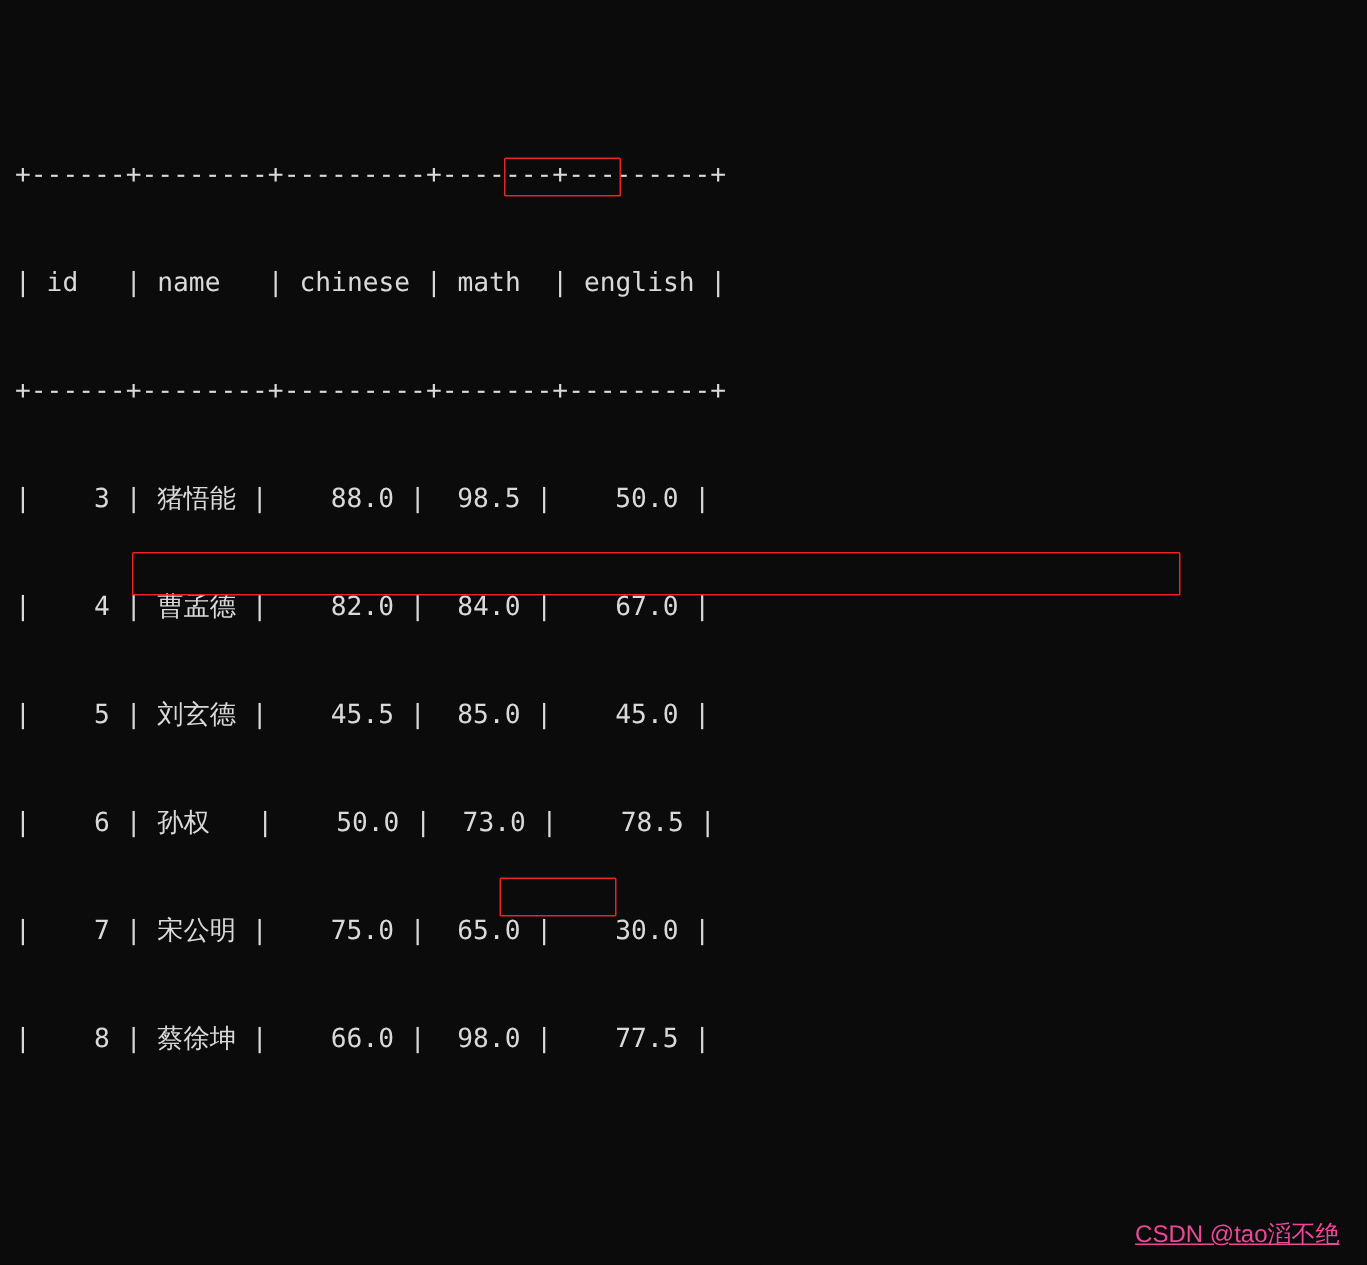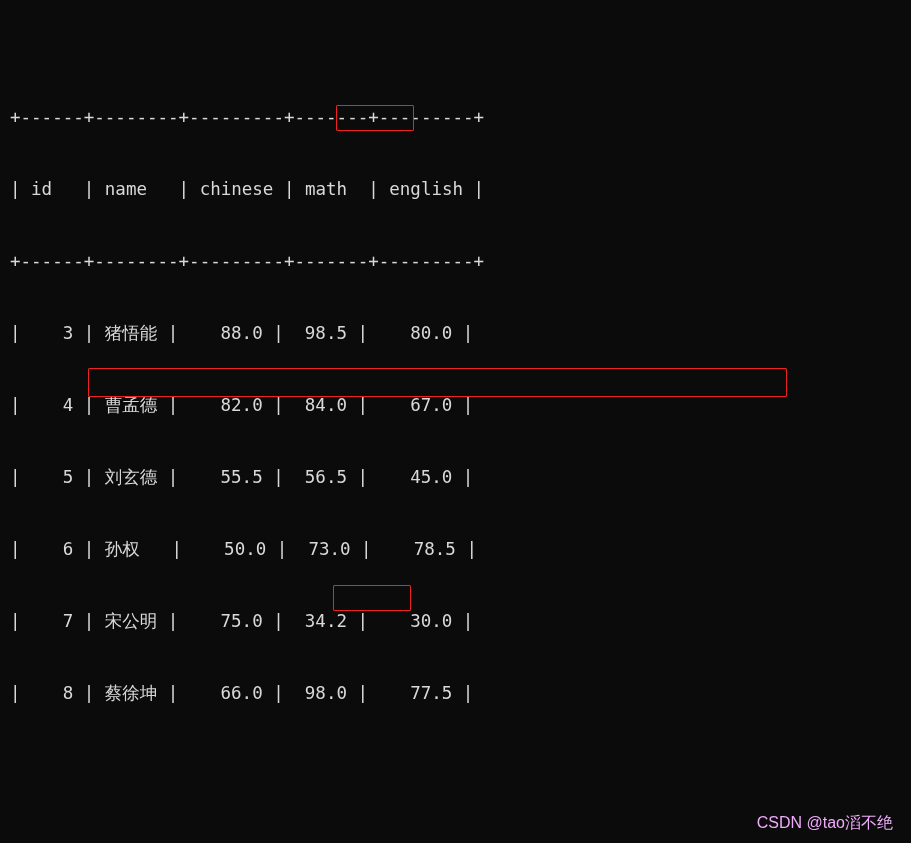--- a/index.html
+++ b/index.html
@@ -50,40 +50,41 @@
   #hl-math-78  { left: 336px; top: 105px; width: 78px;  height: 26px; }
   #hl-update   { left: 88px;  top: 368px; width: 699px; height: 29px; }
   #hl-math-80  { left: 333px; top: 585px; width: 78px;  height: 26px; }
 
   .watermark {
     position: absolute;
     right: 18px;
     bottom: 9px;
     font-family: "Liberation Sans", "DejaVu Sans", sans-serif;
     font-size: 16px;
-    color: #f0abfc;
+    color: #ec4899;
     white-space: pre;
+    text-decoration: underline;
   }
 </style>
 </head>
 <body>
 
 <div id="terminal">
 
   <div class="console">
 
     
     <div class="line">+------+--------+---------+-------+---------+</div>
     <div class="line">| id   | name   | chinese | math  | english |</div>
     <div class="line">+------+--------+---------+-------+---------+</div>
-    <div class="line">|    3 | 猪悟能 |    88.0 |  98.5 |    80.0 |</div>
+    <div class="line">|    3 | 猪悟能 |    88.0 |  98.5 |    50.0 |</div>
     <div class="line">|    4 | 曹孟德 |    82.0 |  84.0 |    67.0 |</div>
-    <div class="line">|    5 | 刘玄德 |    55.5 |  56.5 |    45.0 |</div>
+    <div class="line">|    5 | 刘玄德 |    45.5 |  85.0 |    45.0 |</div>
     <div class="line">|    6 | 孙权   |    50.0 |  73.0 |    78.5 |</div>
-    <div class="line">|    7 | 宋公明 |    75.0 |  34.2 |    30.0 |</div>
+    <div class="line">|    7 | 宋公明 |    75.0 |  65.0 |    30.0 |</div>
     <div class="line">|    8 | 蔡徐坤 |    66.0 |  98.0 |    77.5 |</div>
     
     
     
 
     
 
     
     
     

